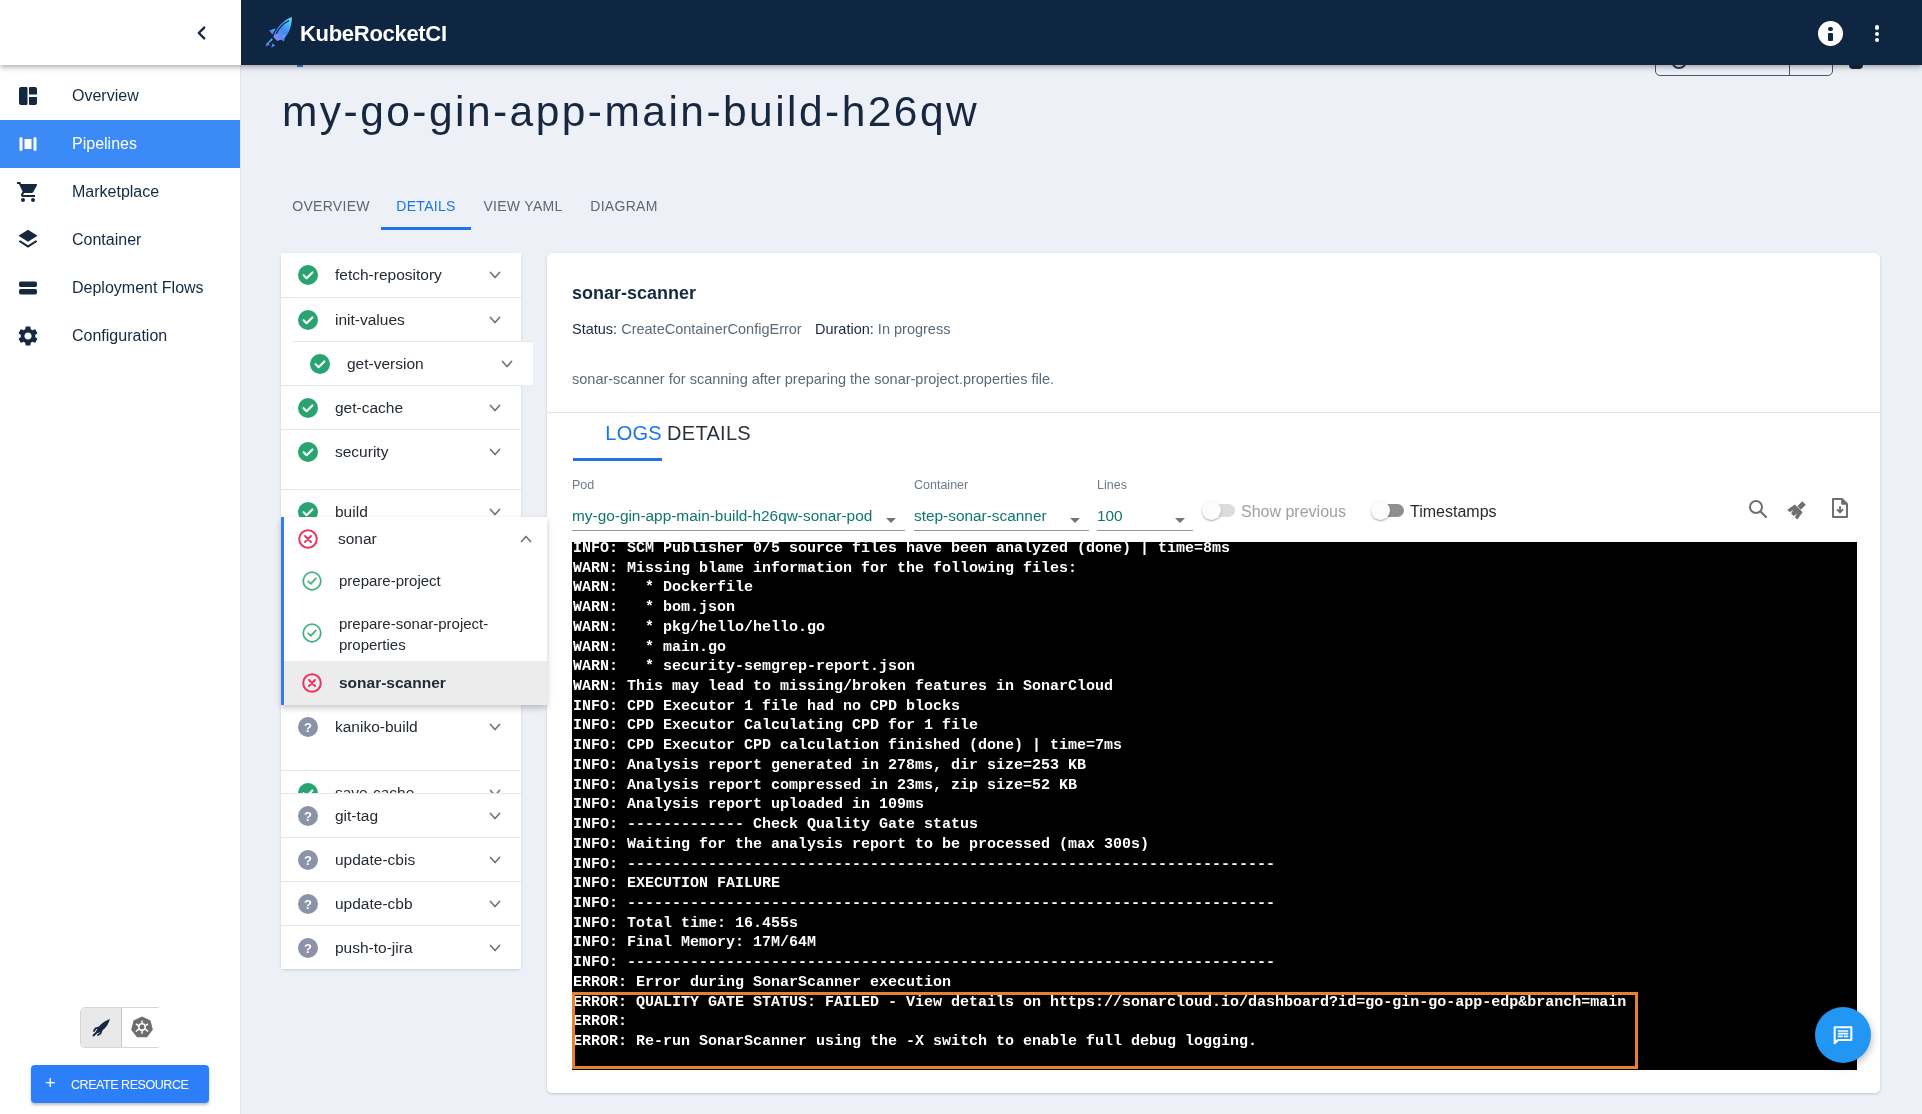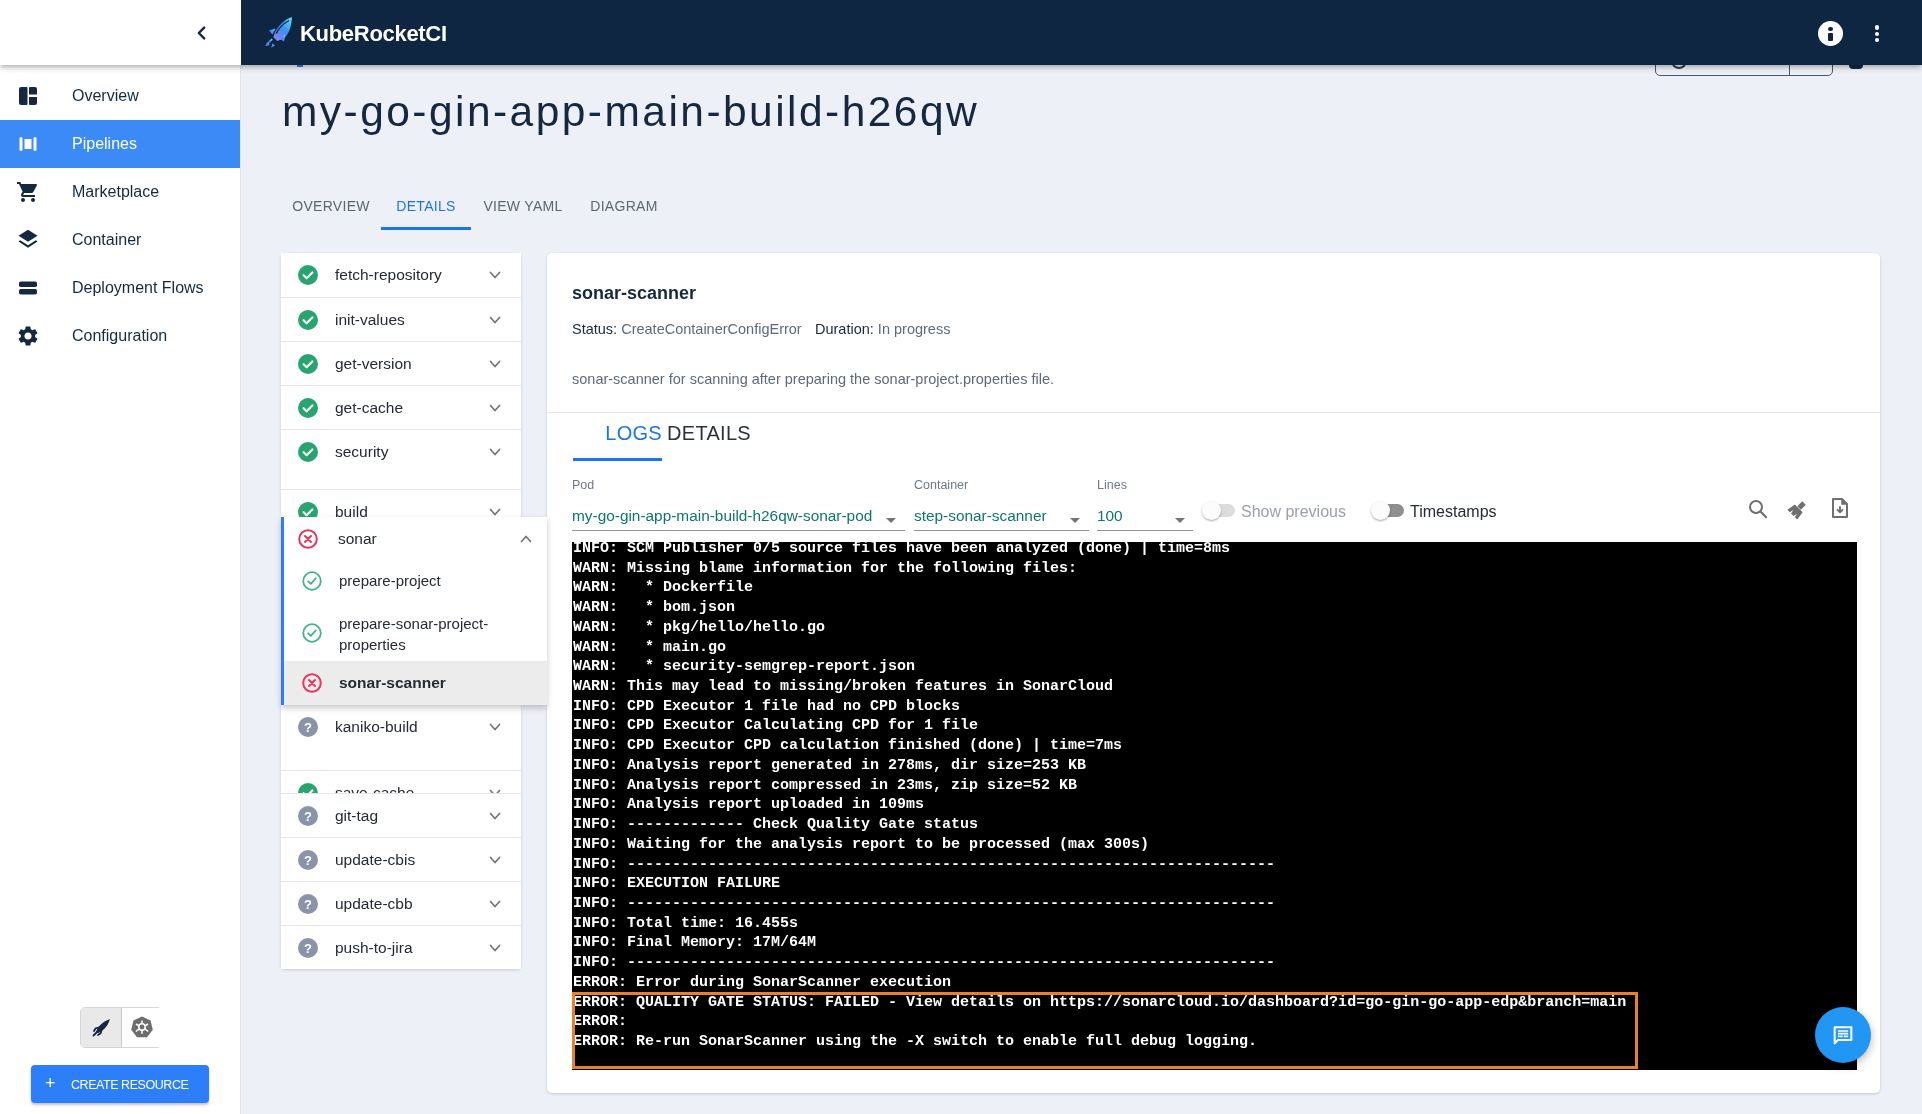--- a/index.html
+++ b/index.html
@@ -125,21 +125,21 @@
   <div class="tasklist-row row-sep" style="top:297px;">
     <div class="trow-icon"><svg width="20" height="20" viewBox="0 0 20 20">
           <circle cx="10" cy="10" r="10" fill="#29a471"></circle>
           <path d="M5.6 10.2 L8.6 13.2 L14.4 7.4" fill="none" stroke="#fff" stroke-width="2.1" stroke-linecap="round" stroke-linejoin="round"></path>
         </svg></div>
     <div class="trow-label">init-values</div>
     <div class="trow-chev"><svg width="14" height="14" viewBox="0 0 14 14">
           <path d="M2.5 4.5 L7 9.5 L11.5 4.5" fill="none" stroke="#6f757d" stroke-width="1.7" stroke-linecap="round" stroke-linejoin="round"></path>
         </svg></div>
   </div>
-  <div class="tasklist-row row-sep" style="top:341px;">
+  <div class="tasklist-row row-sep" style="top:341px;margin-left:12px;">
     <div class="trow-icon"><svg width="20" height="20" viewBox="0 0 20 20">
           <circle cx="10" cy="10" r="10" fill="#29a471"></circle>
           <path d="M5.6 10.2 L8.6 13.2 L14.4 7.4" fill="none" stroke="#fff" stroke-width="2.1" stroke-linecap="round" stroke-linejoin="round"></path>
         </svg></div>
     <div class="trow-label">get-version</div>
     <div class="trow-chev"><svg width="14" height="14" viewBox="0 0 14 14">
           <path d="M2.5 4.5 L7 9.5 L11.5 4.5" fill="none" stroke="#6f757d" stroke-width="1.7" stroke-linecap="round" stroke-linejoin="round"></path>
         </svg></div>
   </div>
   <div class="tasklist-row row-sep" style="top:385px;">

